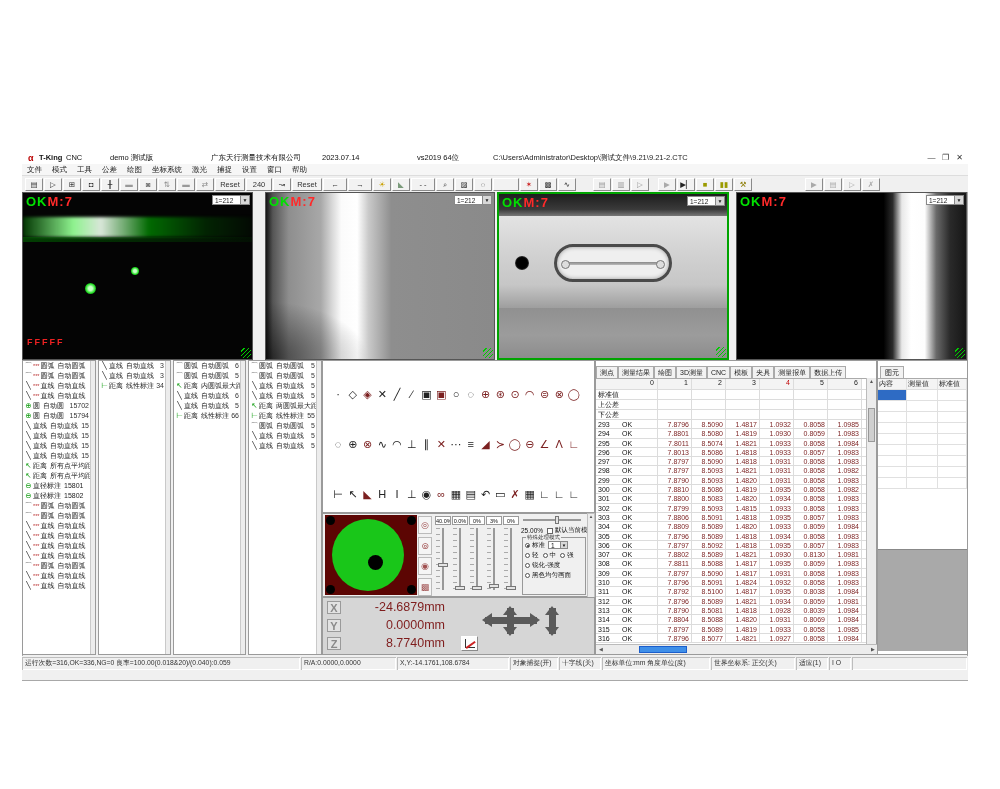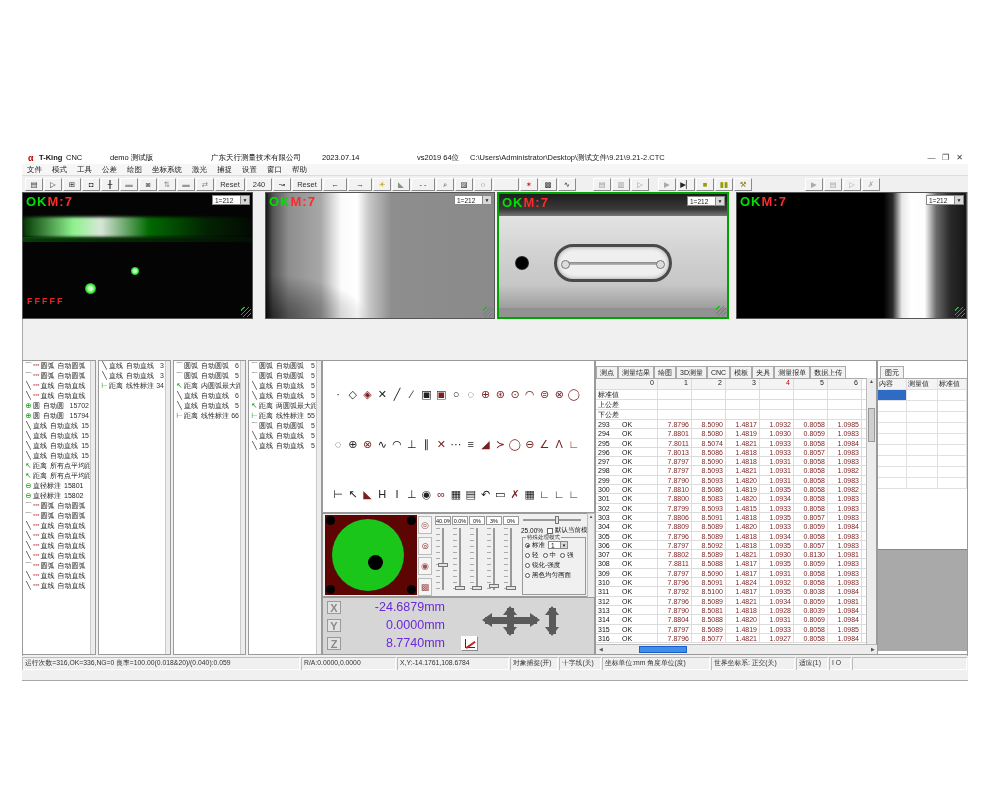--- a/index.html
+++ b/index.html
@@ -11,21 +11,21 @@
   #appwin{left:22px;top:152px;width:946px;height:529px;background:#f0f0f0;border:1px solid #a8a8a8;}
   #titlebar{left:22px;top:152px;width:946px;height:12px;background:#fff;font-size:7.5px;line-height:12px;white-space:nowrap;}
   #titlebar span{position:absolute;top:0;}
   .winctl{width:13px;text-align:center;font-size:8px;color:#333;cursor:default;}
   #menubar{left:22px;top:164px;width:946px;height:12px;background:#f6f6f6;border-bottom:1px solid #ddd;font-size:7.5px;line-height:12px;}
   .menu-item{display:inline-block;padding:0 5px;color:#222;}
   #toolbar{left:22px;top:176px;width:946px;height:16px;background:#f0f0f0;display:flex;align-items:center;padding-left:3px;}
   .tbtn{height:13px;min-width:18px;margin-right:1px;background:#f2f2f2;border:1px solid;border-color:#fff #8a8a8a #8a8a8a #fff;
     font-size:7.5px;line-height:11px;text-align:center;color:#333;overflow:hidden;padding:0 1px;}
   
-  .cam{position:absolute;top:192px;height:127px;border:1px solid #555;overflow:hidden;}
+  .cam{position:absolute;top:192px;height:168px;border:1px solid #555;overflow:hidden;}
   .cam.sel{border:2px solid #00a400;}
   .cam-ok{position:absolute;left:3px;top:1px;font-size:13px;font-weight:bold;color:#00e000;letter-spacing:1px;z-index:5;}
   .cam-m{color:#ff2a2a;}
   .cam-dd{position:absolute;right:2px;top:2px;width:38px;height:10px;background:#fff;border:1px solid #888;font-size:6.5px;line-height:9px;padding-left:2px;color:#222;z-index:6;display:flex;justify-content:space-between;}
   .cam-dd .dda{width:9px;background:#d8d8d8;border-left:1px solid #888;text-align:center;font-size:5px;line-height:9px;}
   .cam-grip{position:absolute;right:1px;bottom:1px;width:10px;height:10px;z-index:6;
     background:repeating-linear-gradient(135deg,transparent 0 2px,#0c0 2px 3px);}
   .cam-ovl{position:absolute;left:4px;bottom:12px;font-size:9px;font-weight:bold;color:#e22;letter-spacing:2px;z-index:5;}
   #cam1{left:22px;width:231px;background:#040404;}
   #cam1 .band{position:absolute;left:0;top:24px;width:100%;height:20px;
@@ -85,21 +85,21 @@
   .mrow{display:flex;align-items:center;height:10px;white-space:nowrap;padding-left:2px;}
   .radio{width:5px;height:5px;border:1px solid #555;border-radius:50%;background:#fff;margin-right:2px;flex:0 0 5px;position:relative;}
   .radio.sel::after{content:"";position:absolute;left:1px;top:1px;width:2px;height:2px;border-radius:50%;background:#222;}
   .mcombo{margin-left:3px;width:20px;height:8px;border:1px solid #888;background:#fff;display:flex;justify-content:space-between;line-height:7px;padding-left:2px;}
   .mcombo .dda{width:7px;background:#d8d8d8;border-left:1px solid #888;font-size:4.5px;text-align:center;}
   #tbscroll{left:587px;top:513px;width:8px;height:142px;background:#ececec;border:1px solid #c0c0c0;font-size:4.5px;color:#555;text-align:center;}
   
   #dro{left:322px;top:597px;width:273px;height:58px;background:#d6d6d6;border:1px solid #9a9a9a;}
   .dro-row{position:absolute;left:4px;height:16px;display:flex;align-items:center;}
   .dro-letter{width:14px;height:13px;border:1px solid #9a9a9a;background:#e2e2e2;color:#8a8a8a;font-weight:bold;font-size:11px;line-height:12px;text-align:center;}
-  .dro-val{width:104px;text-align:right;font-size:12.5px;color:#6d28d9;}
+  .dro-val{width:104px;text-align:right;font-size:12.5px;color:#7f1d1d;}
   #graphbtn{position:absolute;left:138px;top:38px;width:17px;height:15px;background:#fdfdfd;border:1px solid;border-color:#fff #8a8a8a #8a8a8a #fff;}
   #graphbtn .d{position:absolute;left:3px;top:7px;width:11px;height:1.5px;background:#c22;transform:rotate(-35deg);}
   #graphbtn .ax{position:absolute;left:3px;top:2px;width:10px;height:9px;border-left:1px solid #333;border-bottom:1px solid #333;}
   .arr-h{position:absolute;width:52px;height:7px;background:#5a5a5a;}
   .arr-h::before{content:"";position:absolute;left:-10px;top:-4px;border:7.5px solid transparent;border-right:10px solid #5a5a5a;}
   .arr-h::after{content:"";position:absolute;right:-10px;top:-4px;border:7.5px solid transparent;border-left:10px solid #5a5a5a;}
   .arr-v{position:absolute;width:7px;height:26px;background:#5a5a5a;}
   .arr-v::before{content:"";position:absolute;top:-9px;left:-4px;border:7.5px solid transparent;border-bottom:9px solid #5a5a5a;}
   .arr-v::after{content:"";position:absolute;bottom:-9px;left:-4px;border:7.5px solid transparent;border-top:9px solid #5a5a5a;}
   
@@ -141,21 +141,21 @@
   <div class="abs" id="appwin"></div>
 
   <div class="abs" id="titlebar">
     <span style="left:6px;color:#b00;font-weight:bold;font-size:9px;">α</span>
     <span style="left:17px;font-weight:bold;">T-King</span>
     <span style="left:44px;">CNC</span>
     <span style="left:88px;">demo 测试版</span>
     <span style="left:155px;margin-left:34px;">广东天行测量技术有限公司</span>
     <span style="left:300px;">2023.07.14</span>
     <span style="left:395px;">vs2019 64位</span>
-    <span style="left:448px;color:#222;">C:\Users\Administrator\Desktop\测试文件\9.21\9.21-2.CTC</span>
+    <span style="left:471px;color:#222;">C:\Users\Administrator\Desktop\测试文件\9.21\9.21-2.CTC</span>
     <span style="right:30px;" class="winctl">—</span>
     <span style="right:16px;" class="winctl">❐</span>
     <span style="right:2px;" class="winctl">✕</span>
   </div>
 
   <div class="abs" id="menubar"><span class="menu-item">文件</span><span class="menu-item">模式</span><span class="menu-item">工具</span><span class="menu-item">公差</span><span class="menu-item">绘图</span><span class="menu-item">坐标系统</span><span class="menu-item">激光</span><span class="menu-item">捕捉</span><span class="menu-item">设置</span><span class="menu-item">窗口</span><span class="menu-item">帮助</span></div>
   <div class="abs" id="toolbar">
       <button class="tbtn">▤</button>
       <button class="tbtn">▷</button>
       <button class="tbtn">⊞</button>

